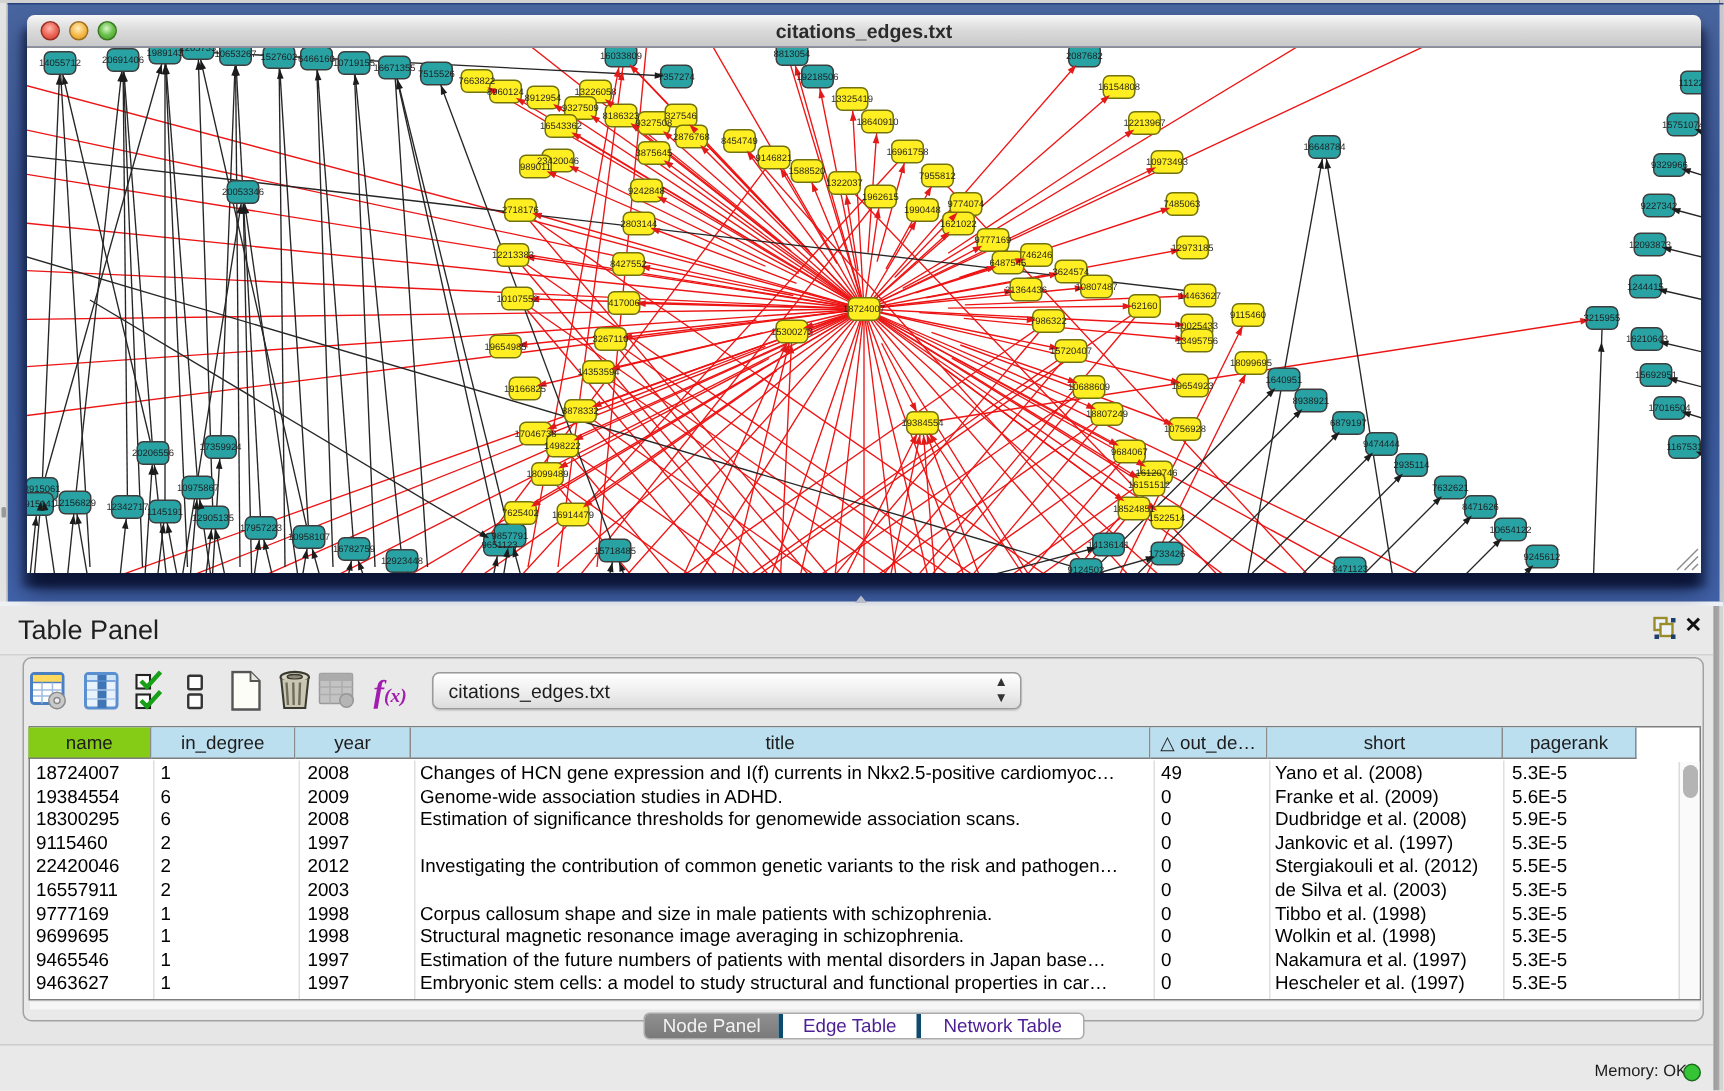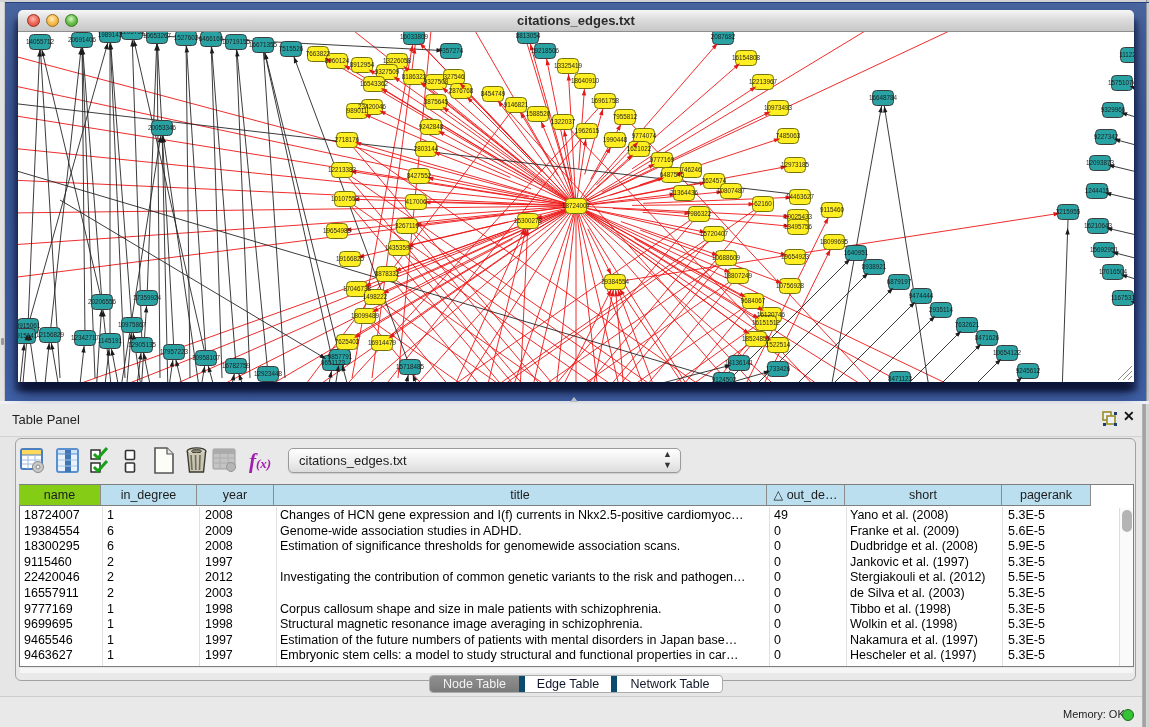--- a/index.html
+++ b/index.html
@@ -16,21 +16,21 @@
   border-bottom:1px solid #8e8e8e;position:relative}
 #titlebar .t {text-align:center;font-size:13px;font-weight:bold;color:#2b2b2b;line-height:21px}
 .tl {position:absolute;top:4px;width:13px;height:13px;border-radius:50%}
 .tl.r {left:9px;background:radial-gradient(circle at 5px 4px,#ffb9ac,#ec685a 50%,#cf3e2d);border:1px solid #9c2e22}
 .tl.y {left:28px;background:radial-gradient(circle at 5px 4px,#ffeec0,#f5bc4d 50%,#d99525);border:1px solid #a06f1e}
 .tl.g {left:47px;background:radial-gradient(circle at 5px 4px,#d8f7c8,#69bf4b 50%,#429b28);border:1px solid #3a7a20}
 #canvas {position:relative;height:350px;background:#fff;overflow:hidden}
 #tablepanel {position:absolute;left:0;top:404px;width:1149px;height:323px;background:#e6e6e6;
   }
 #tp-head {position:absolute;left:0;top:0;width:100%;height:33px;background:#e9e9e9;border-bottom:1px solid #d2d2d2}
-#tp-head .lbl {position:absolute;left:12px;top:0;line-height:32px;font-size:13px;color:#1f1f1f}
+#tp-head .lbl {position:absolute;left:12px;top:0;line-height:32px;font-size:18px;color:#1f1f1f}
 #floaticon {position:absolute;left:1101px;top:6px}
 #closex {position:absolute;left:1123px;top:4px;font-size:14px;font-weight:bold;color:#111}
 #container {position:absolute;left:15px;top:438px;width:1121px;height:243px;border:1px solid #a2a2a2;
   border-radius:6px;background:#e9e9e9}
 .ic {position:absolute}
 .fx {position:absolute;left:249px;top:449px;font-family:"Liberation Serif",serif;font-style:italic;
   font-weight:bold;font-size:21px;color:#a21caf}
 .fx span {font-size:13px;font-weight:bold}
 #dropdown {position:absolute;left:288px;top:448px;width:393px;height:25px;border:1px solid #9a9a9a;
   border-radius:5px;background:linear-gradient(180deg,#ffffff,#ececec 60%,#dcdcdc);
@@ -45,21 +45,21 @@
 #tbody .vline {position:absolute;top:0;width:1px;height:159px;background:#e0e0e0}
 #vtrack {position:absolute;left:1119px;top:508px;width:14px;height:158px;background:#fafafa;border-left:1px solid #dcdcdc}
 .tr {position:absolute;left:19px;width:1098px;height:15.6px;font-size:12.5px;color:#000;white-space:nowrap}
 .tr span {position:absolute;top:1px}
 .c1 {left:5px} .c2 {left:88px} .c3 {left:186px} .c4 {left:261px} .c5 {left:755px}
 .c6 {left:831px} .c7 {left:989px}
 #whitepad {position:absolute;left:20px;top:668px;width:1113px;height:5px;background:#f6f6f6}
 #vthumb {position:absolute;left:1121.5px;top:510px;width:10px;height:22px;background:#b4b4b4;border-radius:5px}
 #tabs {position:absolute;left:429px;top:675px;width:294px;height:18px;border:1px solid #ababab;
   border-radius:4px;background:#fff;font-size:12.5px}
-#tabs .seg {position:absolute;top:0;height:16px;line-height:16px;text-align:center;color:#0f172a;border-left:6px solid #0c4a6e}
+#tabs .seg {position:absolute;top:0;height:16px;line-height:16px;text-align:center;color:#4c1d95;border-left:3px solid #0c4a6e}
 #tabs .seg:first-child {border-left:none}
 #tabs .sel {background:linear-gradient(180deg,#909090,#7a7a7a);color:#f3f3f3;border-radius:3px 0 0 3px}
 #statusbar {position:absolute;left:0;top:696px;width:1149px;height:31px;background:#e9e9e9;border-top:1px solid #cdcdcd}
 #mem {position:absolute;left:1063px;top:11px;font-size:11px;color:#1c1c1c}
 #memdot {position:absolute;left:1122px;top:11.5px;width:12px;height:12px;border-radius:50%;background:#35c435;border:1.5px solid #1c6b1c}
 #collapse {position:absolute;left:570px;top:397px;width:0;height:0;border-left:4px solid transparent;
   border-right:4px solid transparent;border-bottom:5px solid #b6bcc8}
 #rightedge {position:absolute;right:0;top:404px;width:7px;height:323px;background:linear-gradient(90deg,#c9c9c9 0,#9e9e9e 1px,#a8a8a8 4px,#d6d6d6 4.5px,#d2d2d2 100%)}
 </style></head>
 <body>
@@ -926,21 +926,21 @@
       <span class="c3">1997</span>
       <span class="c4">Embryonic stem cells: a model to study structural and functional properties in car…</span>
       <span class="c5">0</span>
       <span class="c6">Hescheler et al. (1997)</span>
       <span class="c7">5.3E-5</span>
     </div>
   <div id="whitepad"></div>
   <div id="vtrack"></div>
     <div id="vthumb"></div>
   <div id="tabs">
-    <span class="seg sel" style="left:0;width:89px">Node Table</span>
+    <span class="seg sel" style="left:0;width:89px">Node Panel</span>
     <span class="seg" style="left:89px;width:92px">Edge Table</span>
     <span class="seg" style="left:181px;width:112px">Network Table</span>
   </div>
   <div id="statusbar">
       <span id="mem">Memory: OK</span>
       <div id="memdot"></div>
     </div>
   <div id="rightedge"></div>
 </div>
 </body></html>

